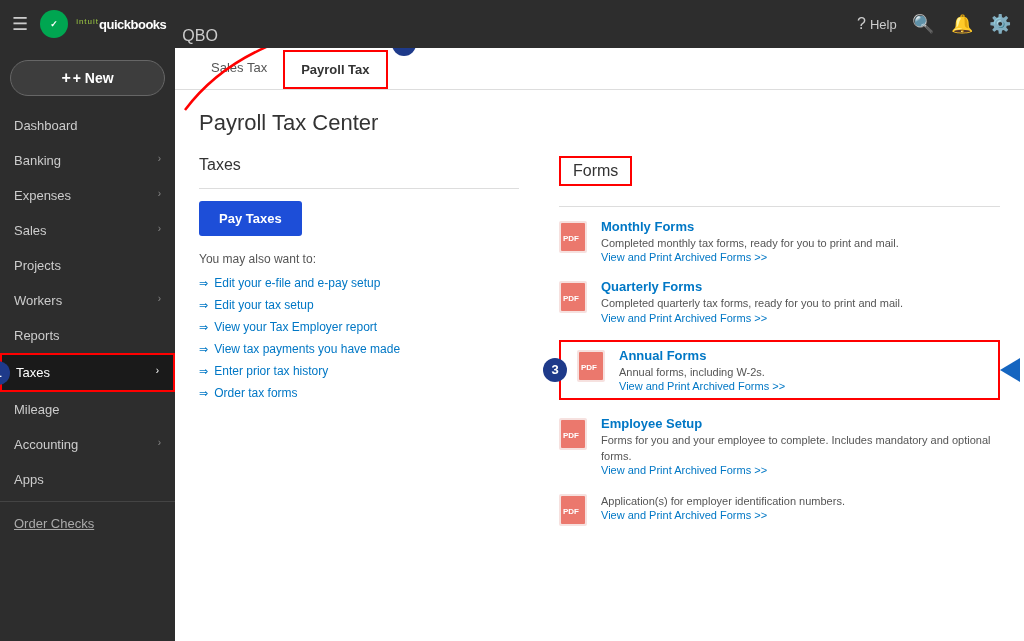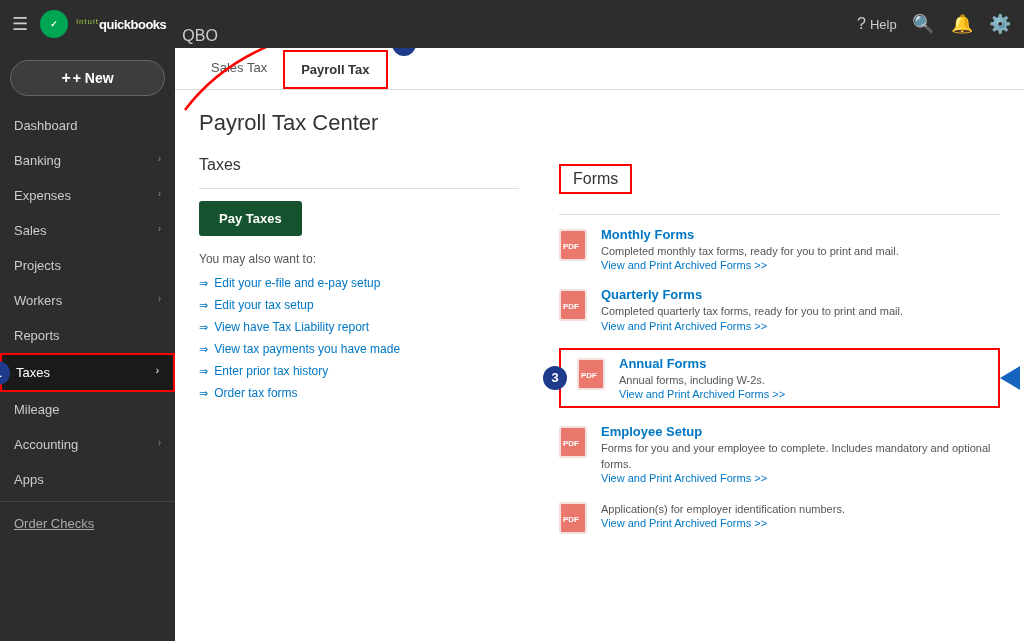--- a/index.html
+++ b/index.html
@@ -102,27 +102,27 @@
     .page-title {
       font-size: 22px;
       font-weight: normal;
       color: #333;
       margin-bottom: 20px;
     }
 
     
     .two-col { display: flex; gap: 40px; }
     .col-left { flex: 1; max-width: 320px; }
-    .col-right { flex: 1; margin-top: 8px; }
+    .col-right { flex: 1; }
 
     .section-title { font-size: 16px; color: #333; margin-bottom: 14px; font-weight: normal; }
 
     
     .pay-taxes-btn {
-      background: #14532d;
+      background: #1d4ed8;
       color: white;
       border: none;
       padding: 10px 20px;
       font-size: 13px;
       font-weight: bold;
       border-radius: 3px;
       cursor: pointer;
       margin-bottom: 16px;
     }
 
@@ -302,21 +302,21 @@
           <div class="link-item">
             <span class="link-arrow">⇒</span>
             <span>Edit your e-file and e-pay setup</span>
           </div>
           <div class="link-item">
             <span class="link-arrow">⇒</span>
             <span>Edit your tax setup</span>
           </div>
           <div class="link-item">
             <span class="link-arrow">⇒</span>
-            <span>View have Tax Liability report</span>
+            <span>View your Tax Employer report</span>
           </div>
           <div class="link-item">
             <span class="link-arrow">⇒</span>
             <span>View tax payments you have made</span>
           </div>
           <div class="link-item">
             <span class="link-arrow">⇒</span>
             <span>Enter prior tax history</span>
           </div>
           <div class="link-item">

